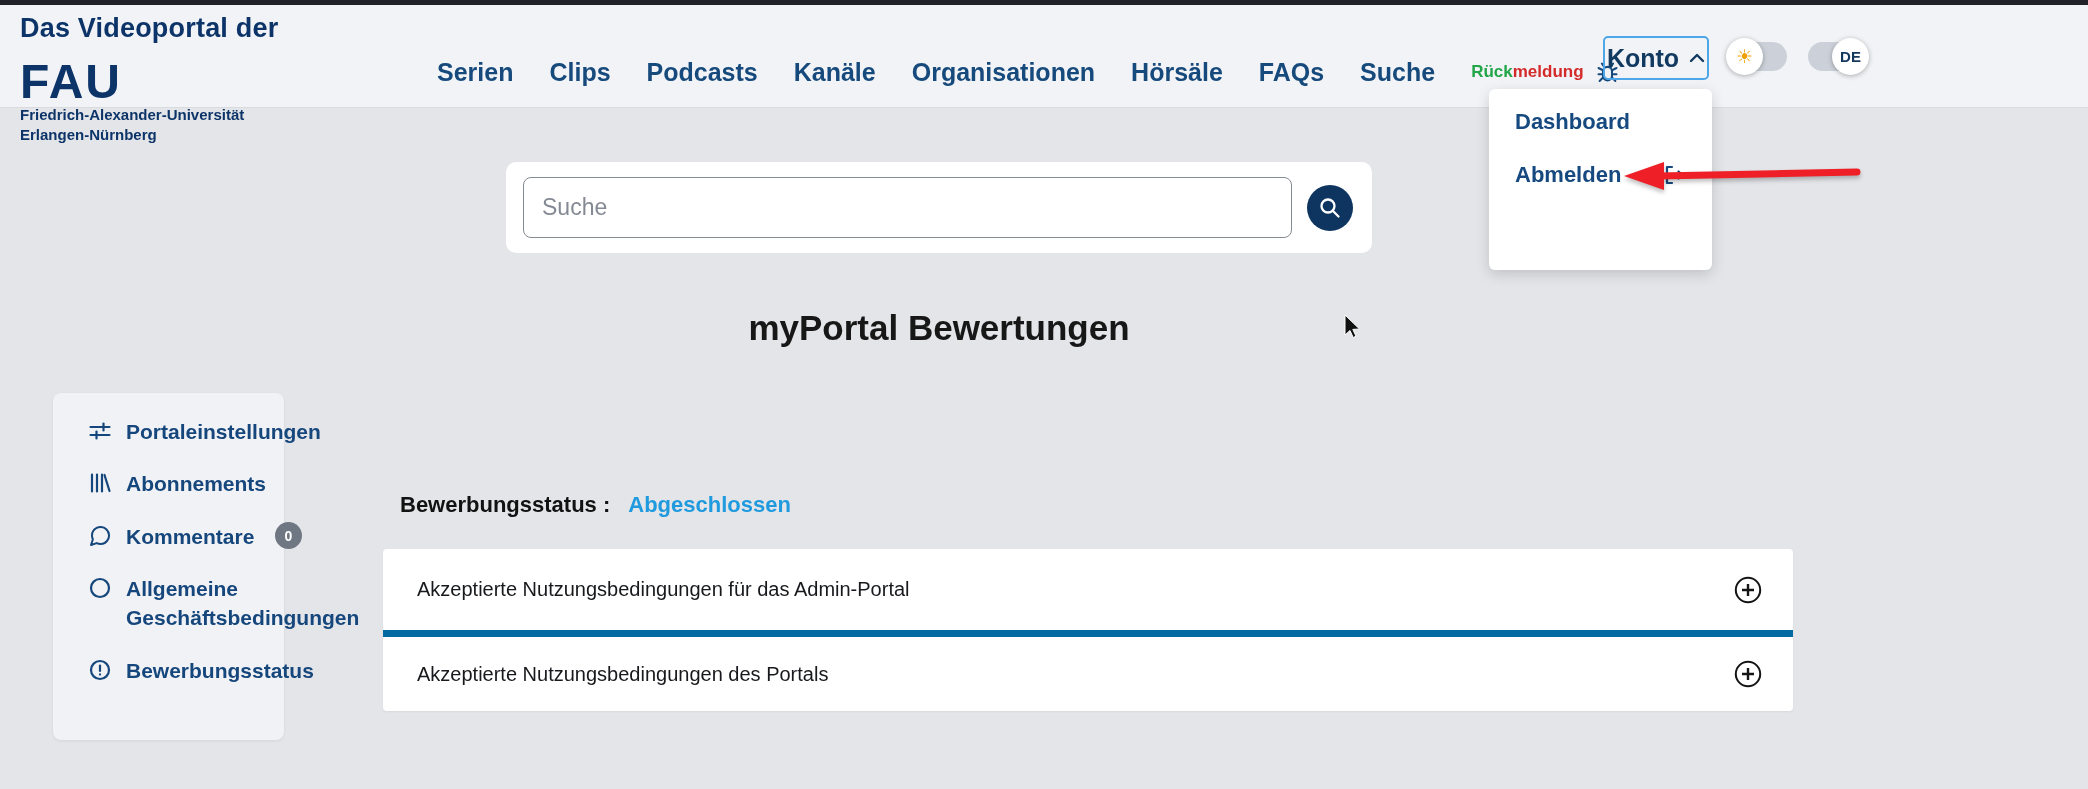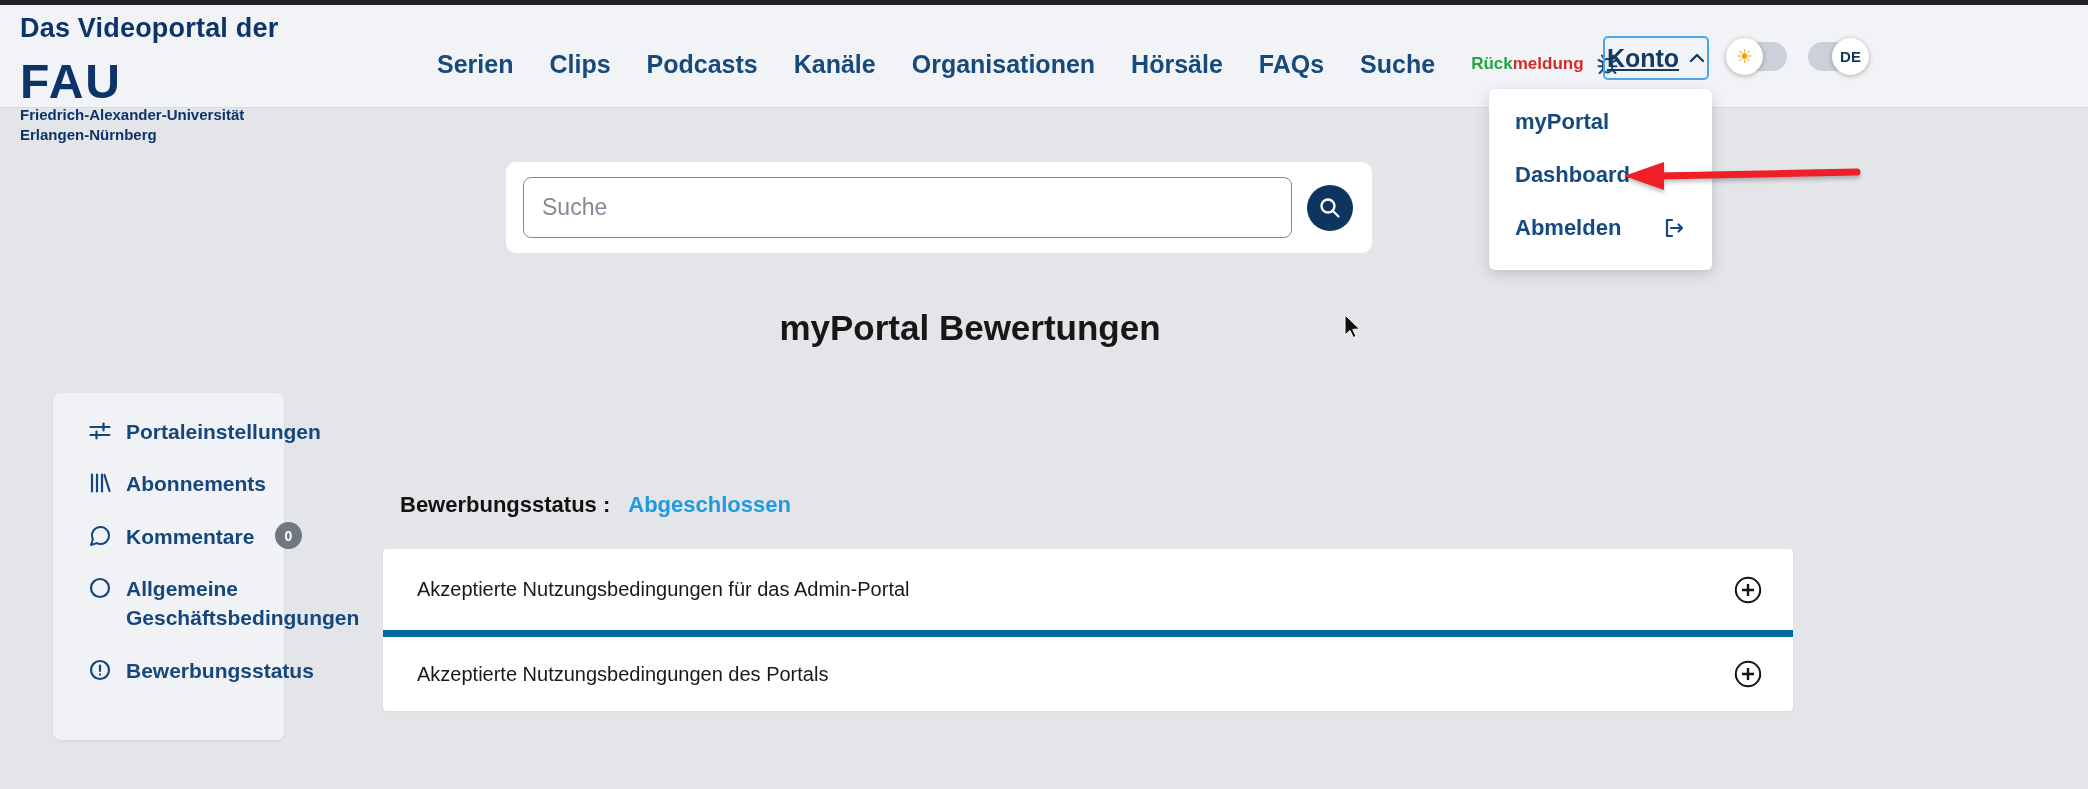--- a/index.html
+++ b/index.html
@@ -15,32 +15,32 @@
     position:absolute; left:0; top:5px; width:2088px; height:103px;
     background:#f2f3f6; border-bottom:1px solid #d9dbdf;
   }
   
   .brand { position:absolute; left:20px; top:8px; }
   .brand-tagline { font-size:27px; font-weight:700; color:#0c3468; letter-spacing:.2px; }
   .fau-row { display:flex; align-items:flex-start; margin-top:18px;flex-direction:column; }
   .fau-mark { font-size:48px; line-height:40px; font-weight:700; color:#0c3468; letter-spacing:2px; margin-right:12px; }
   .fau-org { font-size:15px; font-weight:700; color:#0c3468; line-height:1.3; padding-top:3px; }
   
-  .nav { position:absolute; left:437px; top:8px; height:100%; display:flex; align-items:center; gap:36px; }
+  .nav { position:absolute; left:437px; top:16px; height:100%; display:flex; align-items:center; gap:36px; }
   .nav-item { font-size:25px; font-weight:600; color:#174a7c; cursor:pointer; white-space:nowrap; }
   .feedback { display:flex; align-items:center; gap:10px; cursor:pointer; }
   .feedback-text { font-size:17px; font-weight:800; white-space:nowrap; }
   .fb-green { color:#23a648; } .fb-red { color:#d42a2a; }
   .icon-svg { display:block; }
   
   .konto-btn {
     position:absolute; left:1603px; top:31px; width:106px; height:44px;
     border:2.5px solid #4da6e8; border-radius:5px; background:transparent;
     display:flex; align-items:center; justify-content:center; gap:10px;
-    font-family:inherit; font-size:25px; font-weight:700; color:#123a60; cursor:pointer;text-decoration:underline;
+    font-family:inherit; font-size:25px; font-weight:700; color:#123a60; cursor:pointer;
   }
   .toggle { position:absolute; top:37px; width:58px; height:29px; border-radius:15px; background:#ccd1d9; cursor:pointer; }
   .toggle-knob {
     position:absolute; top:-4px; width:37px; height:37px; border-radius:50%;
     background:#fff; box-shadow:0 1px 5px rgba(0,0,0,.3);
     display:flex; align-items:center; justify-content:center;
   }
   .toggle.theme { left:1729px; } .toggle.theme .toggle-knob { left:-3px; }
   .sun-glyph { color:#f0a10a; font-size:19px; line-height:1; }
   .toggle.lang { left:1808px; } .toggle.lang .toggle-knob { right:-3px; }
@@ -65,21 +65,21 @@
     font-family:inherit; font-size:23px; color:#3a3f46; padding:0 18px; outline:none;
   }
   .search-input::placeholder { color:#848a94; }
   .search-btn {
     position:absolute; left:801px; top:23px; width:46px; height:46px; border:none; border-radius:50%;
     background:#0d3560; display:flex; align-items:center; justify-content:center; cursor:pointer;
   }
   
   .page-title {
     position:absolute; left:939px; top:308px; transform:translateX(-50%);
-    font-size:35px; font-weight:700; color:#171717; white-space:nowrap;margin-left:31px;
+    font-size:35px; font-weight:700; color:#171717; white-space:nowrap;
   }
   .cursor { position:absolute; left:1344px; top:314px; z-index:9; }
   
   .sidebar {
     position:absolute; left:53px; top:393px; width:231px; height:347px;
     background:#f1f2f6; border-radius:8px; box-shadow:0 1px 3px rgba(0,0,0,.07);
   }
   .sb-item { position:absolute; left:35px; display:flex; gap:14px; align-items:flex-start; cursor:pointer; }
   .sb-label { font-size:21px; font-weight:700; color:#16477c; line-height:29px; max-width:190px; }
   .sb-icon { width:24px; height:24px; margin-top:2px; flex-shrink:0; }
@@ -153,23 +153,20 @@
 
   <div class="toggle lang">
     <div class="toggle-knob">
       <span class="lang-label">DE</span>
     </div>
   </div>
 </header>
 
 <div class="dropdown">
   <div class="dd-item">
-    <span>myPortal</span>
-  </div>
-  <div class="dd-item">
     <span>Dashboard</span>
   </div>
   <div class="dd-item">
     <span>Abmelden</span>
     <svg width="24" height="24" viewBox="0 0 24 24" fill="none" stroke="#15497f" stroke-width="2.2" stroke-linecap="round" stroke-linejoin="round">
       <path d="M10 4 H5 V20 H10"></path>
       <path d="M9 12 H20 M16.5 8.5 L20 12 L16.5 15.5"></path>
     </svg>
   </div>
 </div>

